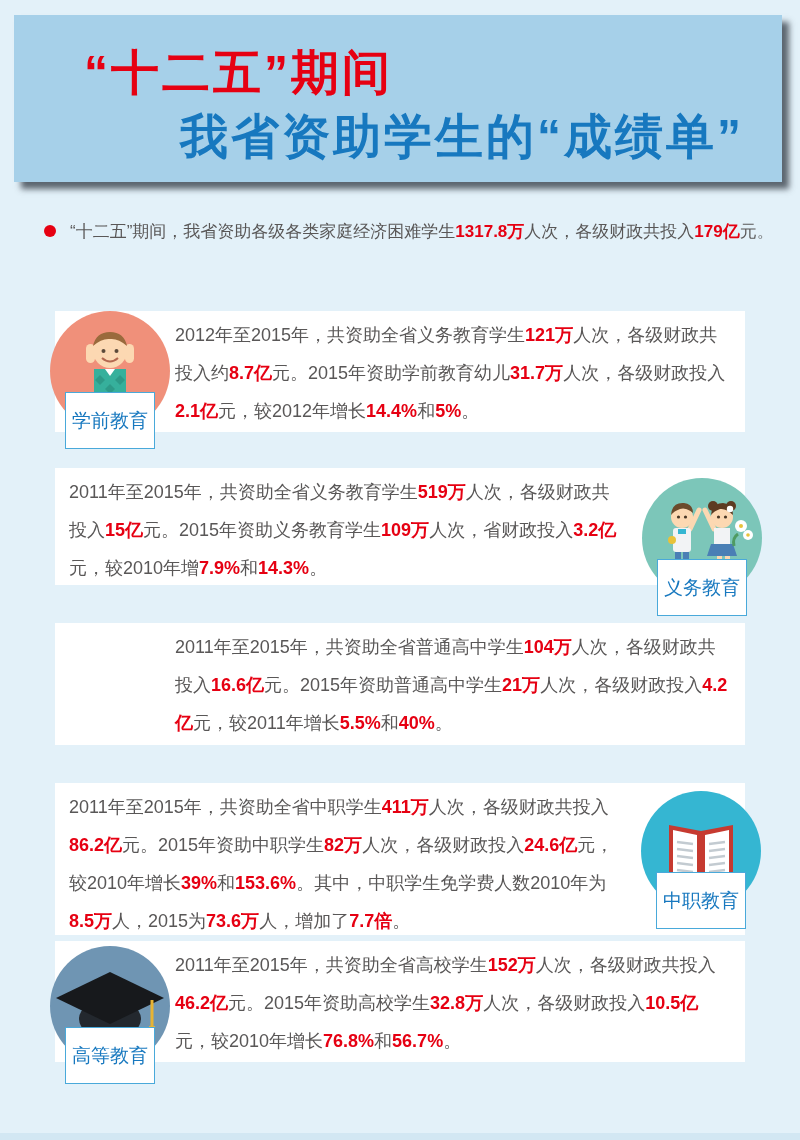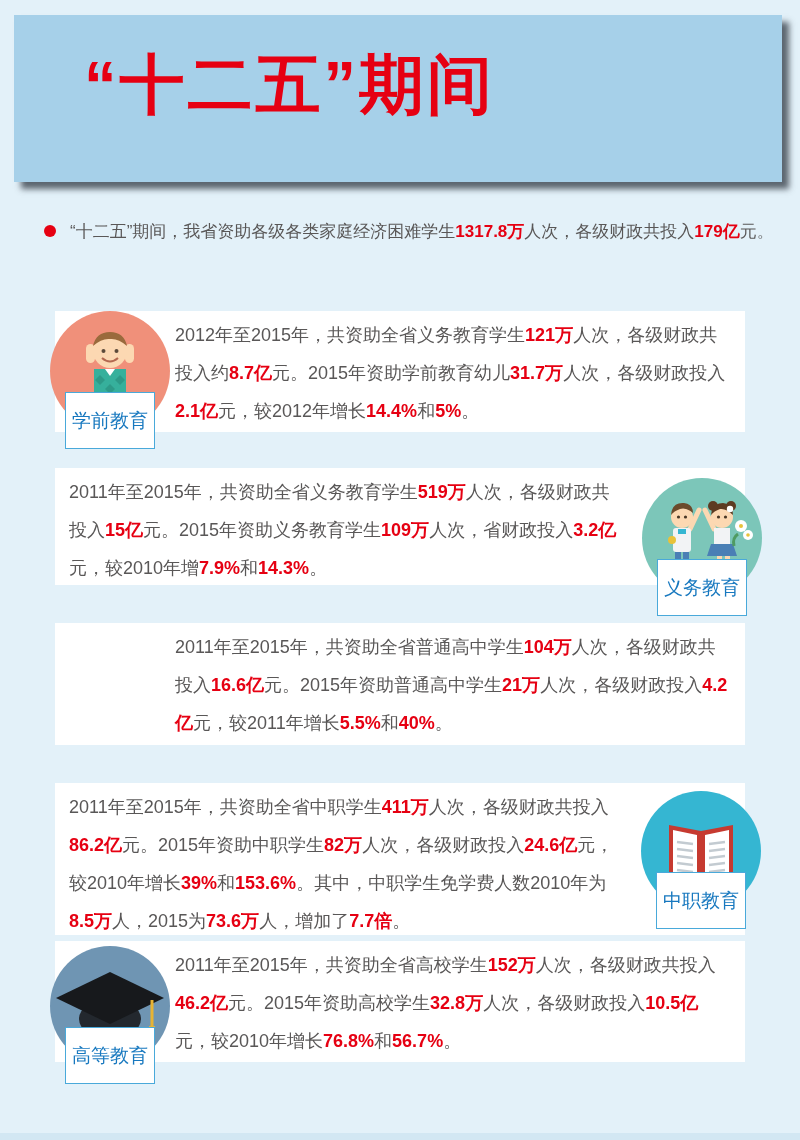--- a/index.html
+++ b/index.html
@@ -10,21 +10,21 @@
     background:#e3f1f9; overflow:hidden;
   }
   .bottom-strip{ position:absolute; left:0; bottom:0; width:100%; height:7px; background:#d2e7f3; }
 
   
   .header-box{
     position:absolute; left:14px; top:15px; width:768px; height:167px;
     background:#a6d0e9; box-shadow:7px 7px 6px rgba(58,66,76,.8);
   }
   .title{ position:absolute; font-weight:900; white-space:nowrap; letter-spacing:3px; }
-  .title.l1{ left:70px; top:26px; font-size:65px; color:#e60012; }
+  .title.l1{ left:70px; top:26px; font-size:48px; color:#e60012; }
   .title.l2{ left:166px; top:90px; font-size:48px; color:#1778bf; }
 
   
   .bullets{ position:absolute; left:44px; top:219px; width:732px; }
   .bullet-row{ display:flex; align-items:flex-start; margin-bottom:9px;
     font-size:17px; line-height:25px; color:#595757; }
   .dot{ flex:none; width:12px; height:12px; border-radius:50%; background:#e60012; margin:6px 14px 0 0; }
 
   
   .card{ position:absolute; left:55px; width:690px; background:#ffffff; }
@@ -53,20 +53,21 @@
     font-size:19px; line-height:23px; padding:16px 6px; white-space:nowrap;
   }
 </style>
 </head>
 <body>
 
 <div class="page">
 
   <div class="header-box">
     <div class="title l1">“十二五”期间</div>
+    <div class="title l2">我省资助学生的“成绩单”</div>
   </div>
 
   <div class="bullets">
     <div class="bullet-row">
       <span class="dot"></span>
       <span><span>“十二五”期间，我省资助各级各类家庭经济困难学生</span><span class="hl">1317.8万</span><span>人次，各级财政共投入</span><span class="hl">179亿</span><span>元。</span></span>
     </div>
   </div>
 
   <div class="card s1 icon-left">

